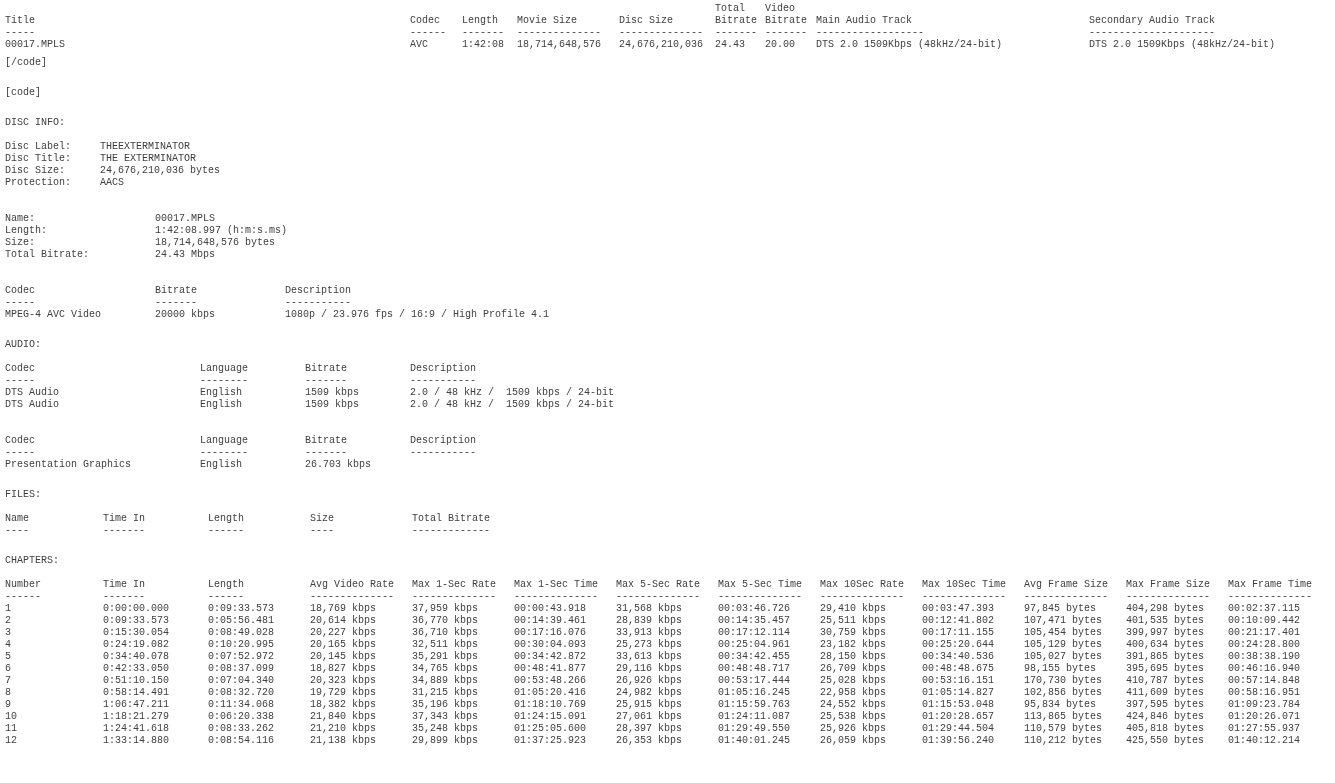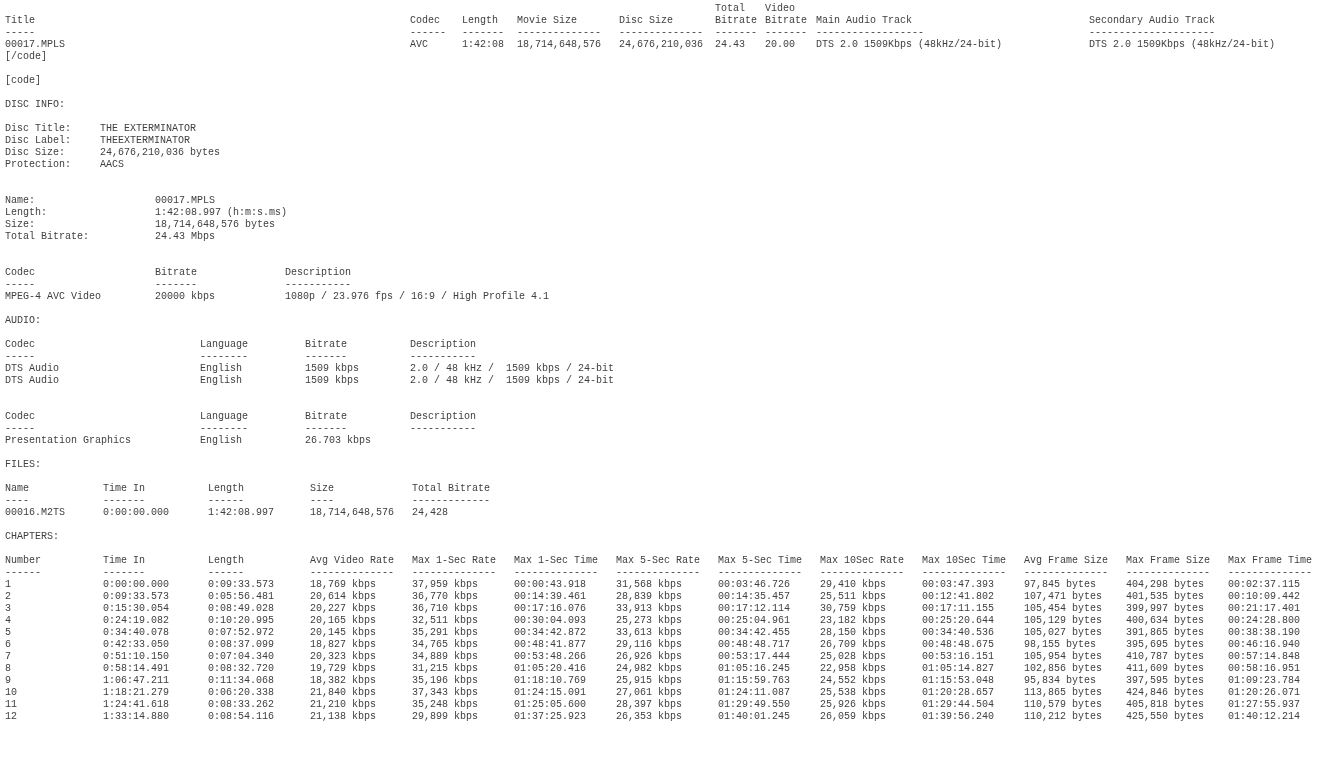--- a/index.html
+++ b/index.html
@@ -2,21 +2,21 @@
 <html><head>
 <meta charset="utf-8">
 <style>
   html,body{margin:0;padding:0;background:#ffffff;}
   .doc{
     width:1335px;height:783px;box-sizing:border-box;overflow:hidden;
     padding:3px 0 0 5px;
     font-family:"Liberation Mono","DejaVu Sans Mono",monospace;
     font-size:10px;line-height:12px;color:#404040;
   }
-  .line{white-space:pre;height:12px;}
+  .line{white-space:pre;height:12px;margin-top:6px;}
   .sp{height:12px;}
   .tbl{display:table;table-layout:fixed;width:1328px;}
   .tr{display:table-row;}
   .td{display:table-cell;white-space:pre;vertical-align:bottom;overflow:visible;}
   
   .t-title .c0{width:405px}.t-title .c1{width:52px}.t-title .c2{width:55px}
   .t-title .c3{width:102px}.t-title .c4{width:96px}.t-title .c5{width:50px}
   .t-title .c6{width:51px}.t-title .c7{width:273px}
   .t-kv1 .c0{width:95px}
   .t-kv2 .c0{width:150px}
@@ -74,26 +74,26 @@
   <div class="line">[/code]</div>
   <div class="sp"></div>
   <div class="line">[code]</div>
   <div class="sp"></div>
 
   <div class="line">DISC INFO:</div>
   <div class="sp"></div>
   <div class="tbl t-kv1">
 
   <div class="tr">
+        <span class="td c0">Disc Label:</span>
+        <span class="td c1">THEEXTERMINATOR</span>
+      </div>
+      <div class="tr">
         <span class="td c0">Disc Title:</span>
         <span class="td c1">THE EXTERMINATOR</span>
-      </div>
-      <div class="tr">
-        <span class="td c0">Disc Label:</span>
-        <span class="td c1">THEEXTERMINATOR</span>
       </div>
       <div class="tr">
         <span class="td c0">Disc Size:</span>
         <span class="td c1">24,676,210,036 bytes</span>
       </div>
       <div class="tr">
         <span class="td c0">Protection:</span>
         <span class="td c1">AACS</span>
       </div>
     </div>
@@ -208,27 +208,20 @@
       <span class="td c4">Total Bitrate</span>
     </div>
     <div class="tr">
       <span class="td c0">----</span>
       <span class="td c1">-------</span>
       <span class="td c2">------</span>
       <span class="td c3">----</span>
       <span class="td c4">-------------</span>
     </div>
 
-  <div class="tr">
-        <span class="td c0">00016.M2TS</span>
-        <span class="td c1">0:00:00.000</span>
-        <span class="td c2">1:42:08.997</span>
-        <span class="td c3">18,714,648,576</span>
-        <span class="td c4">24,428</span>
-      </div>
     </div>
   <div class="sp"></div>
 
   <div class="line">CHAPTERS:</div>
   <div class="sp"></div>
   <div class="tbl t-chap">
     <div class="tr">
       <span class="td c0">Number</span>
       <span class="td c1">Time In</span>
       <span class="td c2">Length</span>
@@ -353,21 +346,21 @@
         <span class="td c0">7</span>
         <span class="td c1">0:51:10.150</span>
         <span class="td c2">0:07:04.340</span>
         <span class="td c3">20,323 kbps</span>
         <span class="td c4">34,889 kbps</span>
         <span class="td c5">00:53:48.266</span>
         <span class="td c6">26,926 kbps</span>
         <span class="td c7">00:53:17.444</span>
         <span class="td c8">25,028 kbps</span>
         <span class="td c9">00:53:16.151</span>
-        <span class="td c10">105,954 bytes</span>
+        <span class="td c10">170,730 bytes</span>
         <span class="td c11">410,787 bytes</span>
         <span class="td c12">00:57:14.848</span>
       </div>
       <div class="tr">
         <span class="td c0">8</span>
         <span class="td c1">0:58:14.491</span>
         <span class="td c2">0:08:32.720</span>
         <span class="td c3">19,729 kbps</span>
         <span class="td c4">31,215 kbps</span>
         <span class="td c5">01:05:20.416</span>

